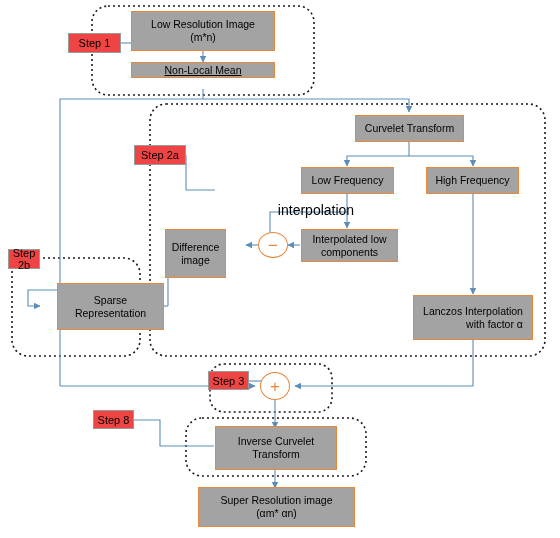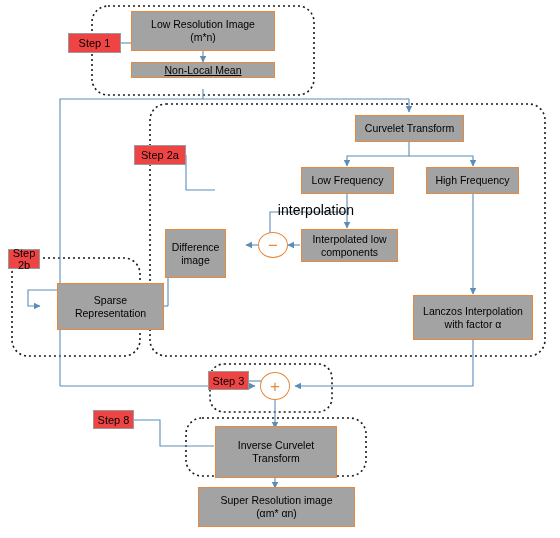--- a/index.html
+++ b/index.html
@@ -148,27 +148,27 @@
   <div class="box" style="left:355px; top:115px; width:109px; height:27px;">Curvelet Transform</div>
 
   <div class="box" style="left:301px; top:167px; width:93px; height:27px;">Low Frequency</div>
   <div class="box" style="left:426px; top:167px; width:93px; height:27px;">High Frequency</div>
 
   <div class="box" style="left:301px; top:229px; width:97px; height:33px;">Interpolated low
 components</div>
   <div class="box" style="left:165px; top:229px; width:61px; height:49px;">Difference
 image</div>
 
-  <div class="box" style="left:413px; top:295px; width:120px; height:45px;">Lanczos Interpolation
+  <div class="box" style="left:413px; top:295px; width:120px; height:45px;text-align:right;">Lanczos Interpolation
 with factor α</div>
 
   <div class="box" style="left:23px; top:283px; width:107px; height:47px;margin-left:34px;">Sparse
 Representation</div>
 
-  <div class="box" style="left:215px; top:426px; width:122px; height:52px;">Inverse Curvelet
+  <div class="box" style="left:215px; top:426px; width:122px; height:44px;">Inverse Curvelet
 Transform</div>
 
   <div class="box" style="left:198px; top:487px; width:157px; height:40px;">Super Resolution image
 (αm* αn)</div>
 
   <div class="circle" style="left:258px; top:232px; width:30px; height:26px;">−</div>
   <div class="circle" style="left:260px; top:372px; width:30px; height:28px;">+</div>
 
   <div class="plaintext" style="left:271px; top:202px; width:90px;">interpolation</div>
 

